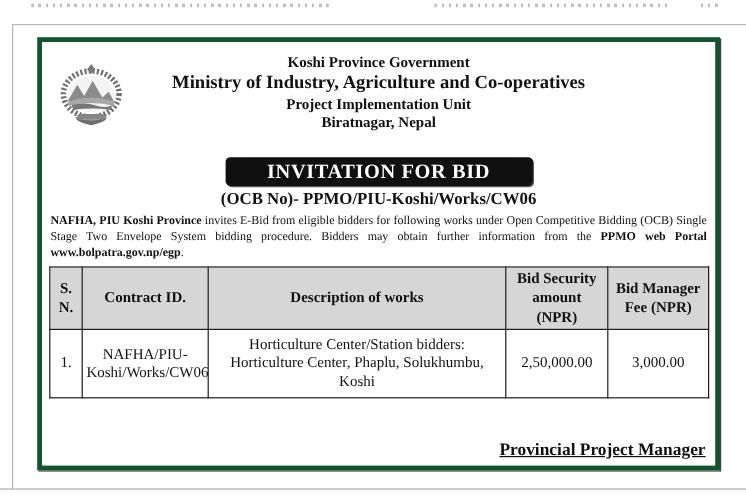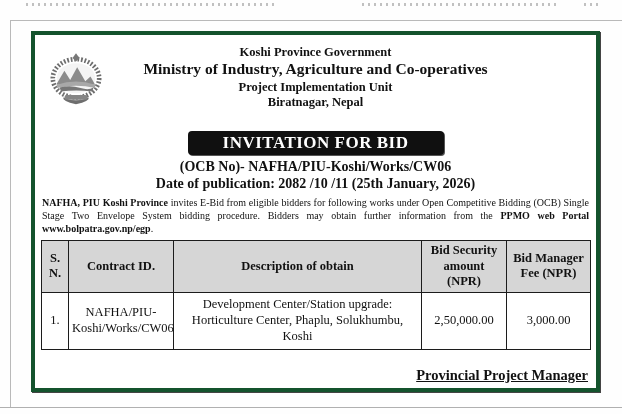--- a/index.html
+++ b/index.html
@@ -90,48 +90,47 @@
     <rect x="30" y="76" width="40" height="8" rx="4" fill="#858585"></rect>
   </svg>
 
   <div class="org org-l0">Koshi Province Government</div>
   <div class="org org-l1">Ministry of Industry, Agriculture and Co-operatives</div>
   <div class="org org-l4">Project Implementation Unit</div>
   <div class="org org-l5">Biratnagar, Nepal</div>
 
   <div class="bid-banner">INVITATION FOR BID</div>
 
-  <div class="ocb-line">(OCB No)-  NAFHA/PIU-Koshi/Works/CW06</div>
-  <div class="date-line">Date of publication: 2082 /10 /11 (25th January, 2026)</div>
+  <div class="ocb-line">(OCB No)-  PPMO/PIU-Koshi/Works/CW06</div>
 
   <p class="body-par"><b>NAFHA, PIU Koshi Province</b><span> invites E-Bid from eligible bidders for following works under Open Competitive Bidding (OCB) Single Stage Two Envelope System bidding procedure. Bidders may obtain further information from the </span><b>PPMO web Portal www.bolpatra.gov.np/egp</b><span>.</span></p>
 
   <table class="bid-table">
     <colgroup>
       <col class="c-sn">
         <col class="c-cid">
         <col class="c-desc">
         <col class="c-sec">
         <col class="c-fee">
     </colgroup>
     <thead>
       <tr>
         <th>S.
 N.</th>
         <th>Contract ID.</th>
-        <th>Description of obtain</th>
+        <th>Description of works</th>
         <th>Bid Security amount (NPR)</th>
         <th>Bid Manager Fee (NPR)</th>
       </tr>
     </thead>
     <tbody>
       <tr>
         <td>1.</td>
         <td>NAFHA/PIU-Koshi/Works/CW06</td>
-        <td>Development Center/Station upgrade: Horticulture Center, Phaplu, Solukhumbu, Koshi</td>
+        <td>Horticulture Center/Station bidders: Horticulture Center, Phaplu, Solukhumbu, Koshi</td>
         <td>2,50,000.00</td>
         <td>3,000.00</td>
       </tr>
     </tbody>
   </table>
 
   <div class="signature">Provincial Project Manager</div>
 </div>
 
 </body></html>

